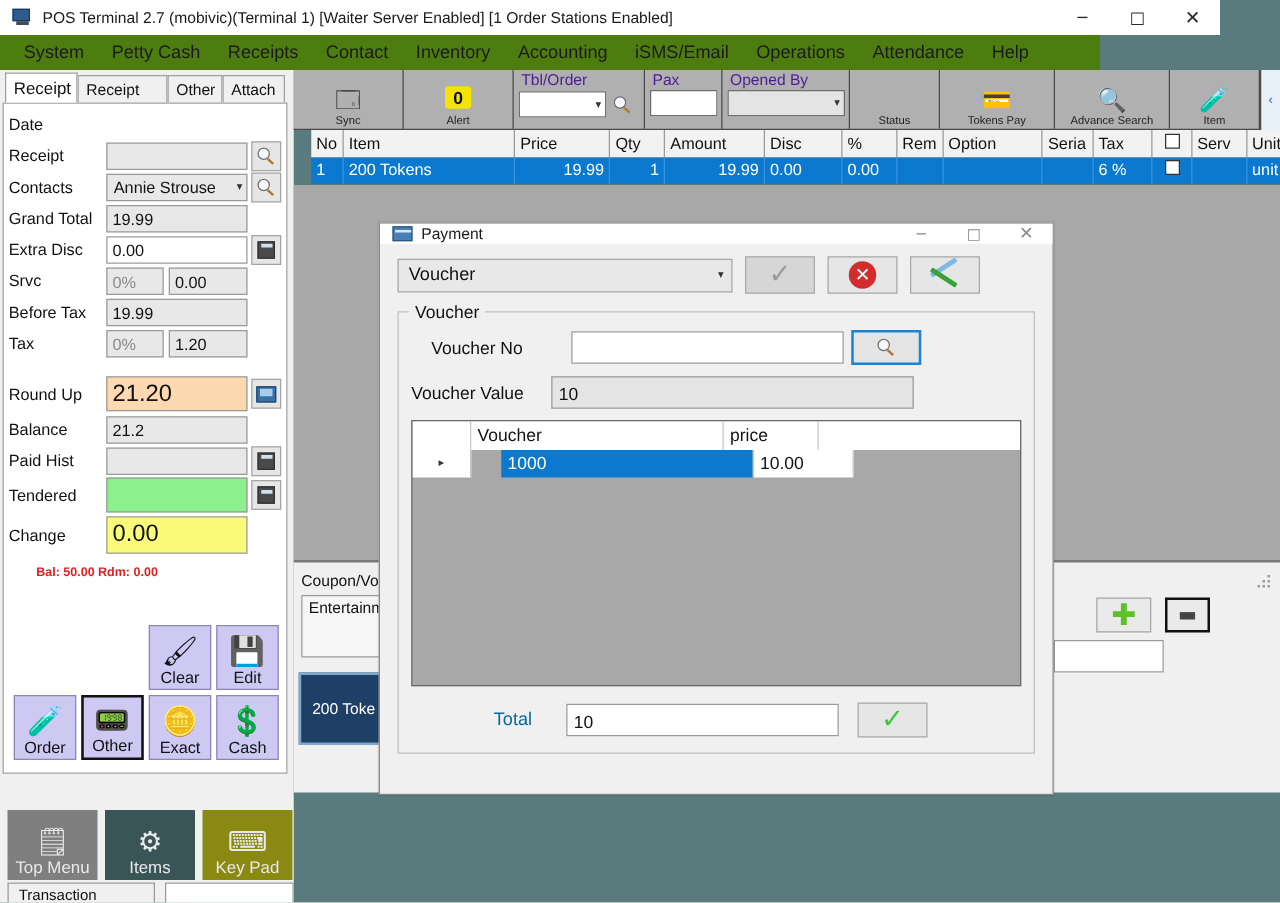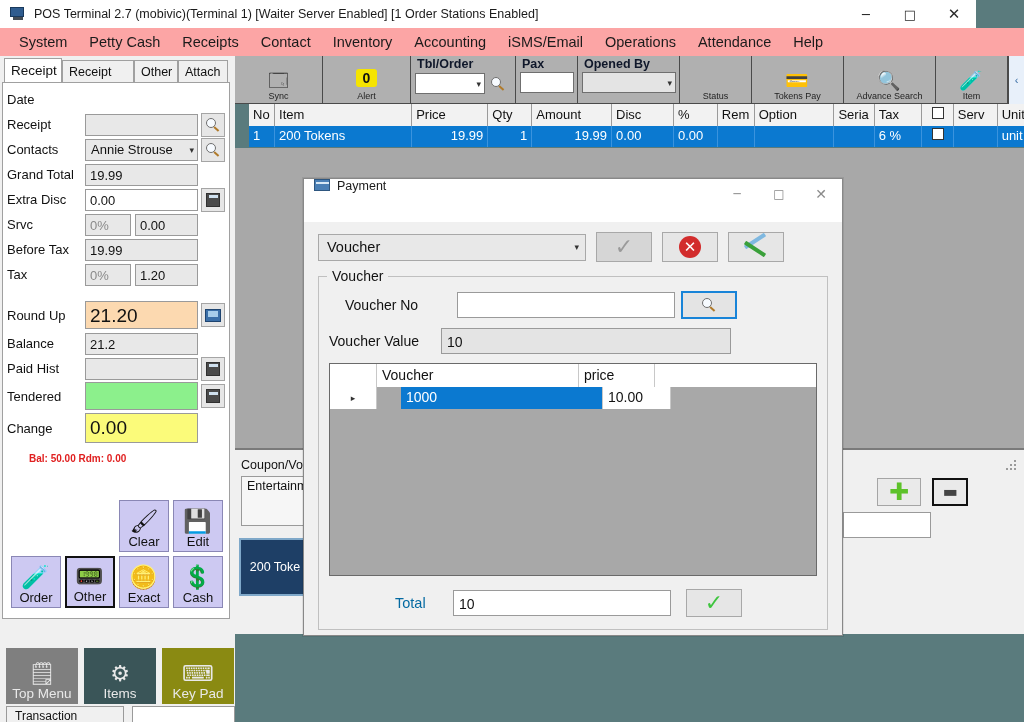--- a/index.html
+++ b/index.html
@@ -21,22 +21,22 @@
   .tb-icon .scr { position:absolute; left:0; top:0; width:14px; height:10px; background:#2f5c8f; border:1px solid #19395c; }
   .tb-icon .base { position:absolute; left:3px; top:10px; width:10px; height:3px; background:#444c55; }
   .tb-title { font-size: 12.5px; color: #1b1b1b; white-space: nowrap; }
   .tb-controls { margin-left: auto; display: flex; height: 28px; }
   .tb-btn { width: 44px; height: 28px; display:flex; align-items:center; justify-content:center;
             font-size: 13px; color: #2b2b2b; font-family:"DejaVu Sans", sans-serif; }
   .tb-btn.close { font-size: 15px; }
 
   
   .menubar {
-    position: absolute; top: 28px; left: 0; width: 1024px; height: 28px;
-    background: #fca5a5; display: flex; align-items: center; padding-left: 8px;
+    position: absolute; top: 28px; left: 0; width: 880px; height: 28px;
+    background: #4d7c0f; display: flex; align-items: center; padding-left: 8px;
   }
   .menu-item { font-size: 14.5px; color: #1b1b1b; padding: 3px 11px; white-space: nowrap; cursor: default; }
 
   
   .leftpanel {
     position: absolute; top: 56px; left: 0; width: 235px; height: 666px;
     background: #f0f0f0;
   }
   .tabstrip { position: relative; height: 22px; margin: 4px 0 0 2px; }
   .tab {
@@ -121,21 +121,21 @@
     position: absolute; top: 0; left: 0; width: 789px; height: 48px;
     background: #b0b0b0; display: flex; border-bottom: 1px solid #4a4a4a;
   }
   .tbcell {
     border-right: 1px solid #4a4a4a; display: flex; flex-direction: column;
     align-items: center; justify-content: flex-end; padding-bottom: 2px;
     font-size: 9px; color: #1f1f1f; position: relative;
   }
   .tbcell .gl { font-size: 19px; line-height: 21px; }
   .fieldcell { padding: 0 4px; justify-content: flex-start; align-items: flex-start; }
-  .fieldcell .fl { font-size: 12.5px; color: #0f172a; margin: 1px 0 1px 2px; font-weight: bold; }
+  .fieldcell .fl { font-size: 12.5px; color: #4c1d95; margin: 1px 0 1px 2px; }
   .fieldcell .fi { display: flex; align-items: center; }
   .ti { height: 21px; border: 1px solid #6f6f6f; background: #ffffff; }
   .ti.dd { display: flex; align-items: center; justify-content: flex-end; padding-right: 3px; }
   .ti.grey { background: #e4e4e4; }
 
   .grid { position: absolute; top: 48px; left: 14px; width: 789px; height: 28px; }
   .ghead { display: flex; height: 22px; background: #f2f2f2; }
   .gh {
     font-size: 13px; color: #111; border-right: 1px solid #9a9a9a;
     padding: 1px 4px; line-height: 19px; overflow: hidden; white-space: nowrap;
@@ -173,21 +173,21 @@
     border-left: 1px solid #4a4a4a; display: flex; align-items: center; justify-content: center;
     font-size: 11px; color: #3a6ea5;
   }
 
   
   .modal {
     position: absolute; left: 303px; top: 178px; width: 540px; height: 458px;
     background: #f0f0f0; border: 1px solid #888888;
     box-shadow: 0 0 0 1px rgba(0,0,0,0.08);
   }
-  .mtitle { height: 43px; background: #ffffff; display: flex; }
+  .mtitle { height: 16px; background: #ffffff; display: flex; align-items: center; }
   .mtitle .ic { width: 16px; height: 12px; margin: 0 7px 0 10px; background: #4a7fb5;
                 border: 1px solid #2e567f; position: relative; flex:none; }
   .mtitle .ic:after { content:''; position:absolute; left:1px; top:2px; width:13px; height:2px; background:#d8e8f5; }
   .mtitle .tt { font-size: 12.5px; color: #1b1b1b; }
   .mtitle .ctl { margin-left: auto; display: flex; }
   .mtitle .cb { width: 42px; height: 30px; display:flex; align-items:center; justify-content:center;
                 font-size: 12px; color: #8a8a8a; font-family:"DejaVu Sans", sans-serif; }
   .mtitle .cb.x { font-size: 14px; }
 
   .mbody { position: relative; padding: 10px 14px; }
@@ -634,21 +634,21 @@
 
         <div class="vtable">
           <div class="vthead">
             <div class="vth" style="width:47px;"></div>
             <div class="vth" style="width:202px;">Voucher</div>
             <div class="vth" style="width:76px;">price</div>
           </div>
           <div class="vtrow">
             <div class="vtd mark" style="width:47px;">▸</div>
             <div class="vtd name" style="width:202px;">1000</div>
-            <div class="vtd price" style="width:68px;">10.00</div>
+            <div class="vtd price" style="width:80px;">10.00</div>
           </div>
         </div>
 
         <div class="totalrow">
           <div class="tlab">Total</div>
           <div class="tin">10</div>
           <div class="okbtn">
             <span class="tickgreen">✓</span>
           </div>
         </div>

